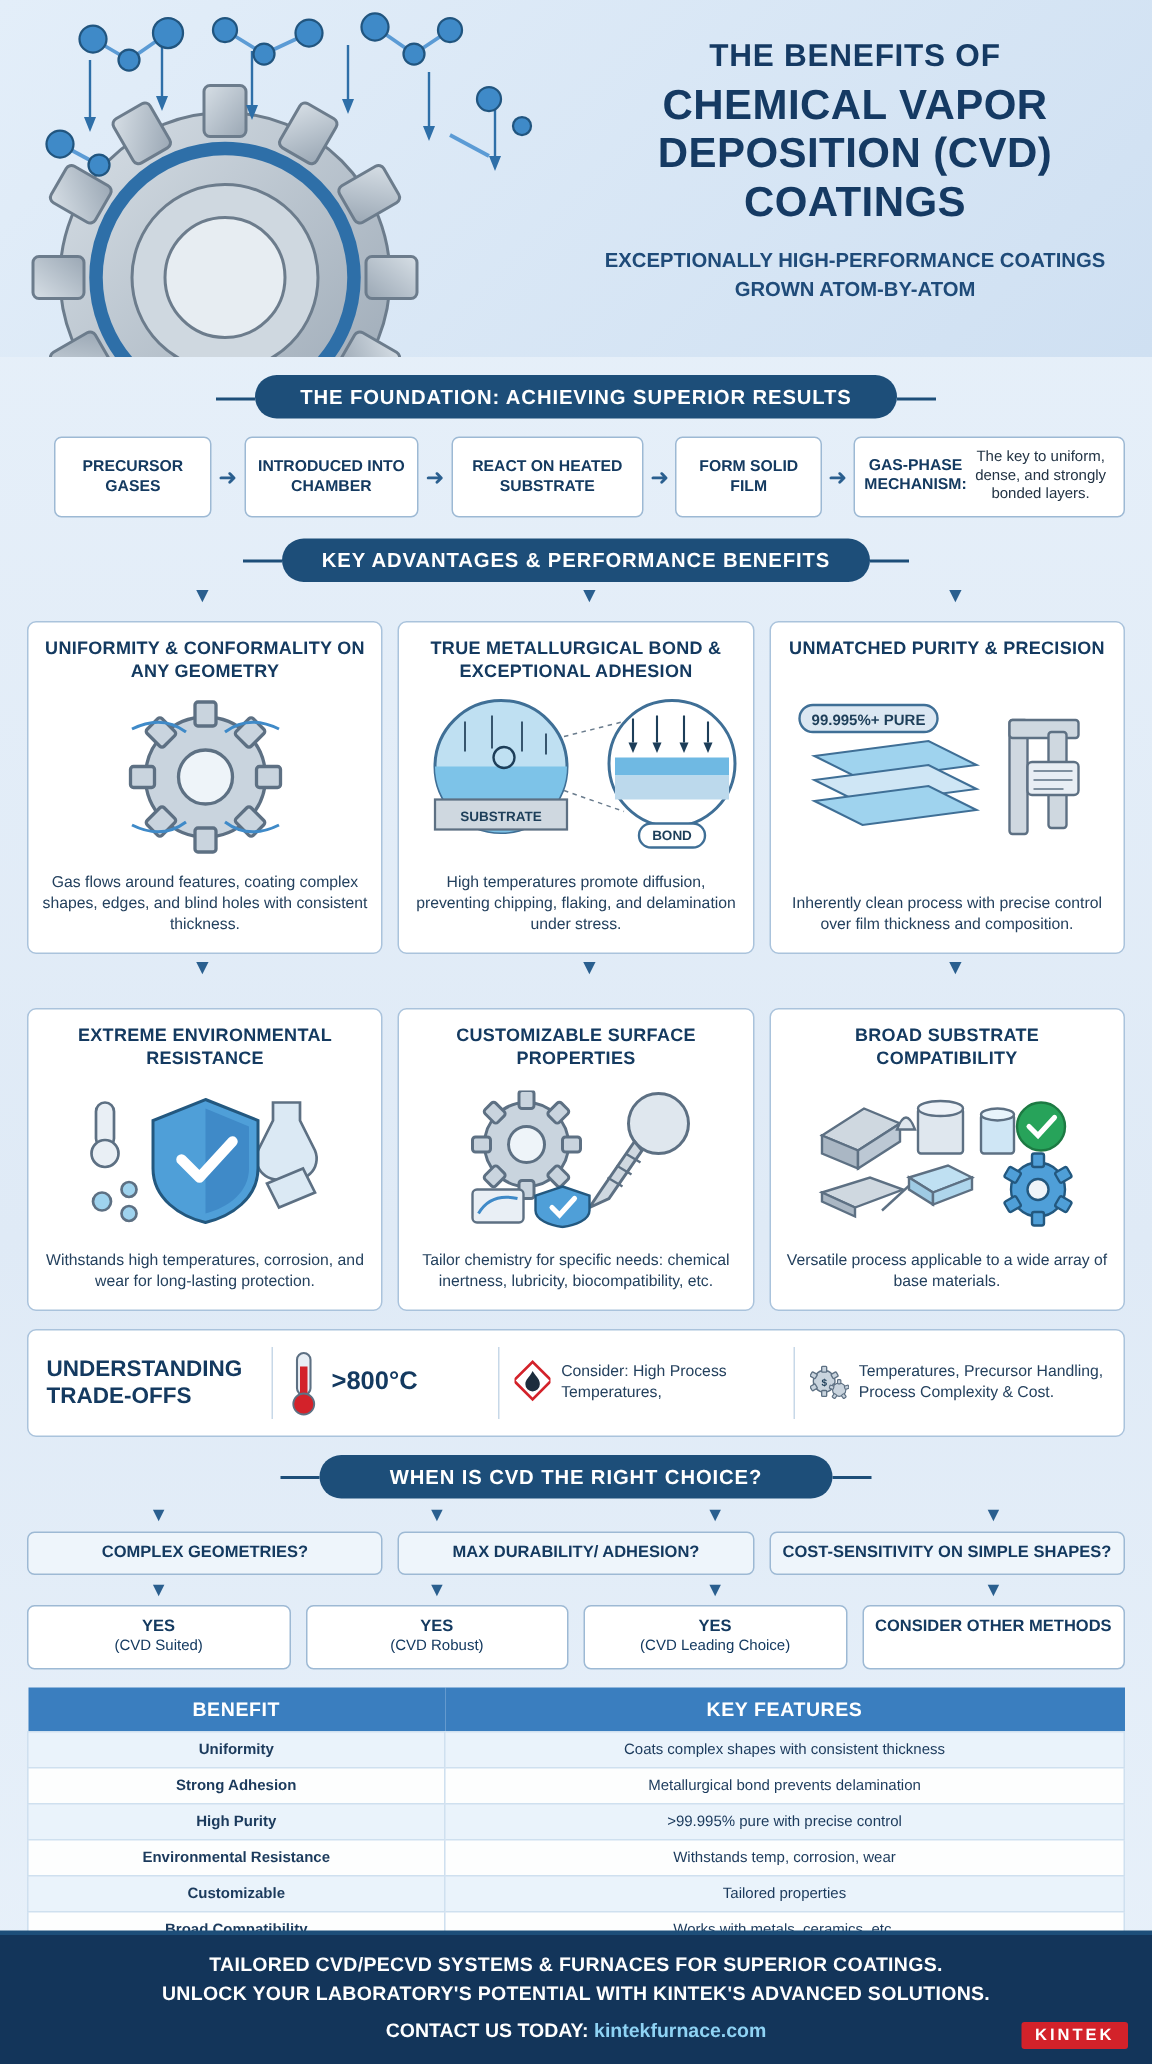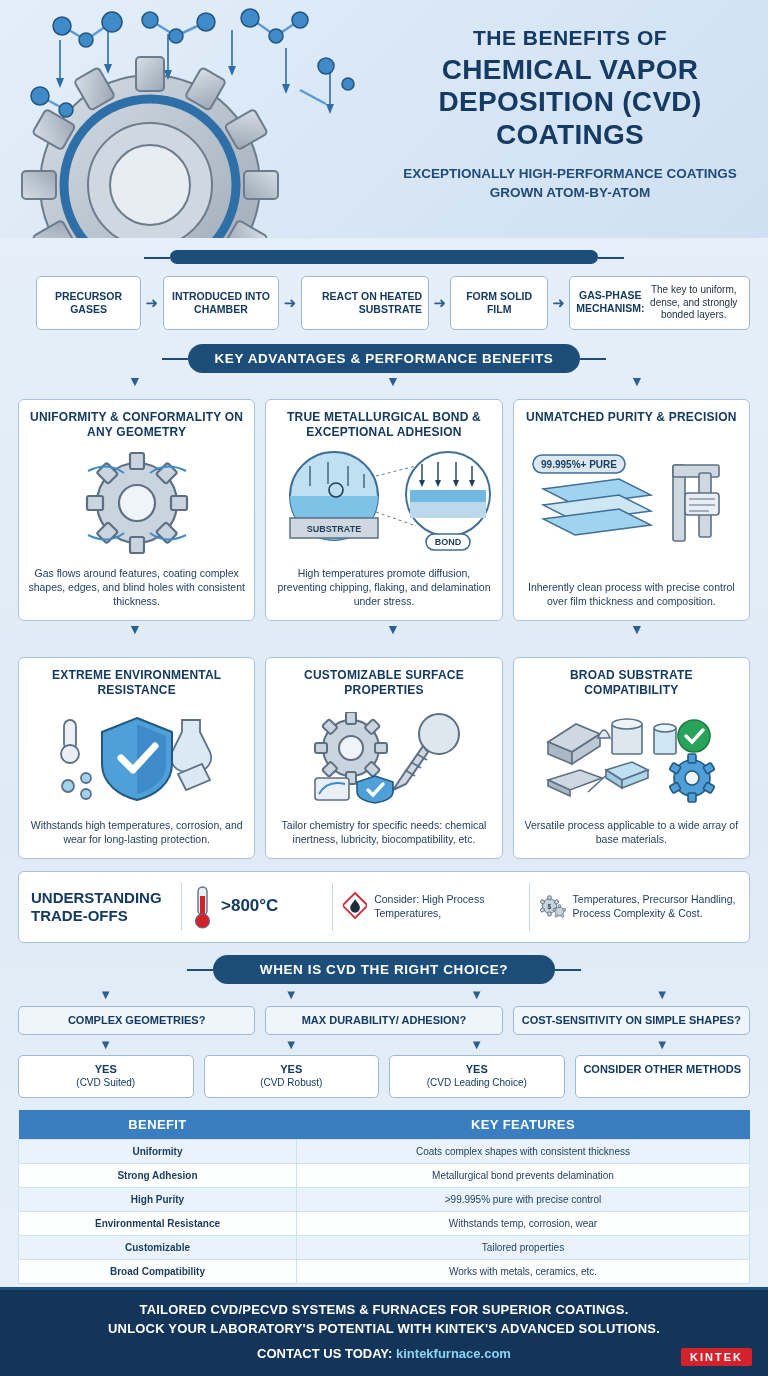--- a/index.html
+++ b/index.html
@@ -26,21 +26,21 @@
   .banner.b2 { width: 392px; font-size: 13.5px; padding: 7px 0; margin-top: 14px; }
   .banner.b3 { width: 342px; font-size: 13.5px; padding: 7px 0; margin-top: 12px; }
   .banner .tick { position: absolute; top: 50%; width: 26px; height: 2px; background: #1d4e79; }
   .banner .tick.l { left: -26px; } .banner .tick.r { right: -26px; }
 
   
   .flow { display: flex; align-items: stretch; justify-content: center; gap: 0; margin: 12px 18px 0; padding-left: 18px; }
   .flow-box { background: #fff; border: 1.5px solid #9db9d4; border-radius: 5px; padding: 7px 6px;
               font-size: 10.5px; font-weight: bold; color: #143a60; text-align: center;
               display: flex; align-items: center; justify-content: center; line-height: 1.25; }
-  .fb1 { width: 108px; } .fb2 { width: 120px; } .fb3 { width: 132px; text-align: right; } .fb4 { width: 100px; }
+  .fb1 { width: 108px; } .fb2 { width: 120px; } .fb3 { width: 132px; } .fb4 { width: 100px; }
   .fb5 { width: 186px; font-weight: normal; font-size: 10px; color: #234; text-align: center; flex-direction: row; }
   .fb5 b { font-size: 10.5px; color: #143a60; display: block; margin-bottom: 2px; }
   .arrow-h { width: 22px; display: flex; align-items: center; justify-content: center; color: #2a5f8f; font-size: 15px; }
 
   
   .cards { display: flex; gap: 10px; margin: 10px 18px 0; }
   .card { flex: 1; background: #fff; border: 1.5px solid #aac3dc; border-radius: 6px; padding: 10px 9px 11px;
           display: flex; flex-direction: column; align-items: center; }
   .card-title { font-size: 12px; font-weight: bold; color: #143a60; text-align: center; line-height: 1.25; letter-spacing: .2px; }
   .card-art { flex: 1; display: flex; align-items: center; justify-content: center; width: 100%; margin: 6px 0; }
@@ -165,20 +165,21 @@
     </svg>
     <div class="header-text">
       <div class="h-line1">THE BENEFITS OF</div>
       <div class="h-line2">CHEMICAL VAPOR DEPOSITION (CVD) COATINGS</div>
       <div class="h-sub">EXCEPTIONALLY HIGH-PERFORMANCE COATINGS GROWN ATOM-BY-ATOM</div>
     </div>
   </div>
 
   <div class="banner b1">
     <span class="tick l"></span>
+    <span>THE FOUNDATION: ACHIEVING SUPERIOR RESULTS</span>
     <span class="tick r"></span>
   </div>
 
   <div class="flow">
     <div class="flow-box fb1">PRECURSOR GASES</div>
     <div class="arrow-h">➜</div>
     <div class="flow-box fb2">INTRODUCED INTO CHAMBER</div>
     <div class="arrow-h">➜</div>
     <div class="flow-box fb3">REACT ON HEATED SUBSTRATE</div>
     <div class="arrow-h">➜</div>

